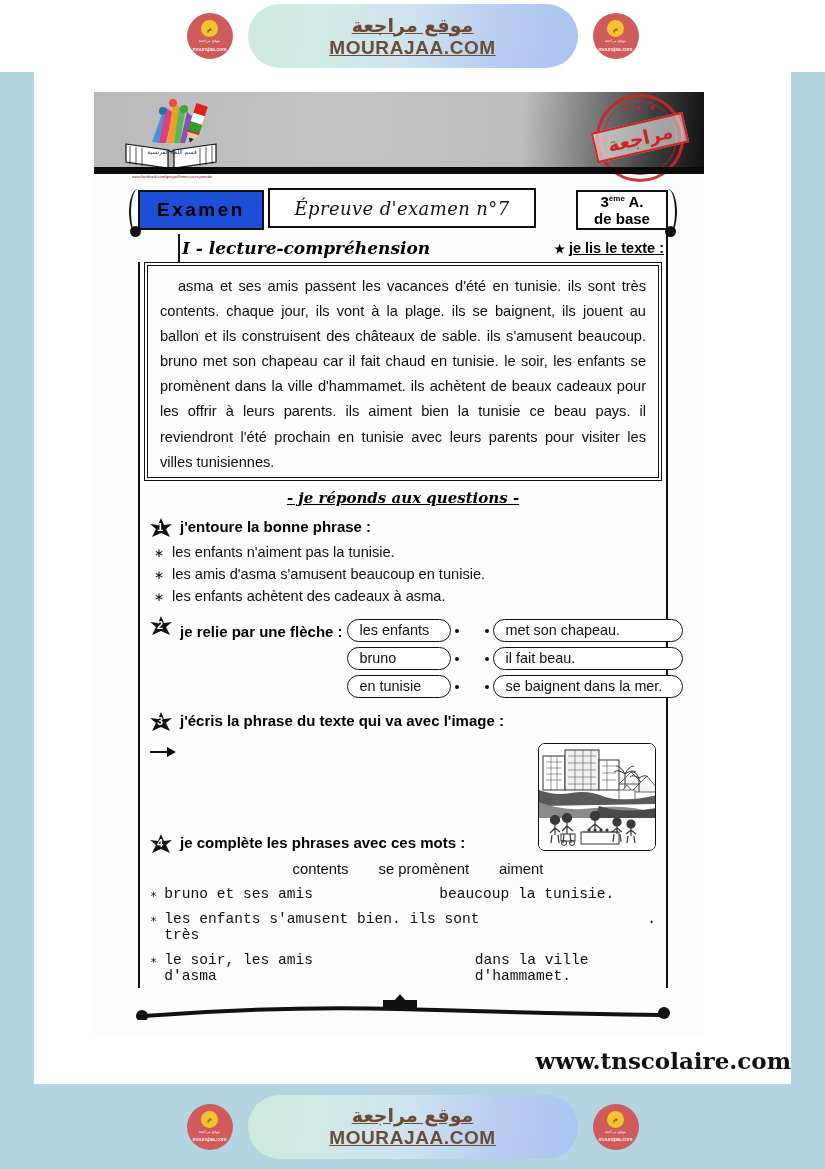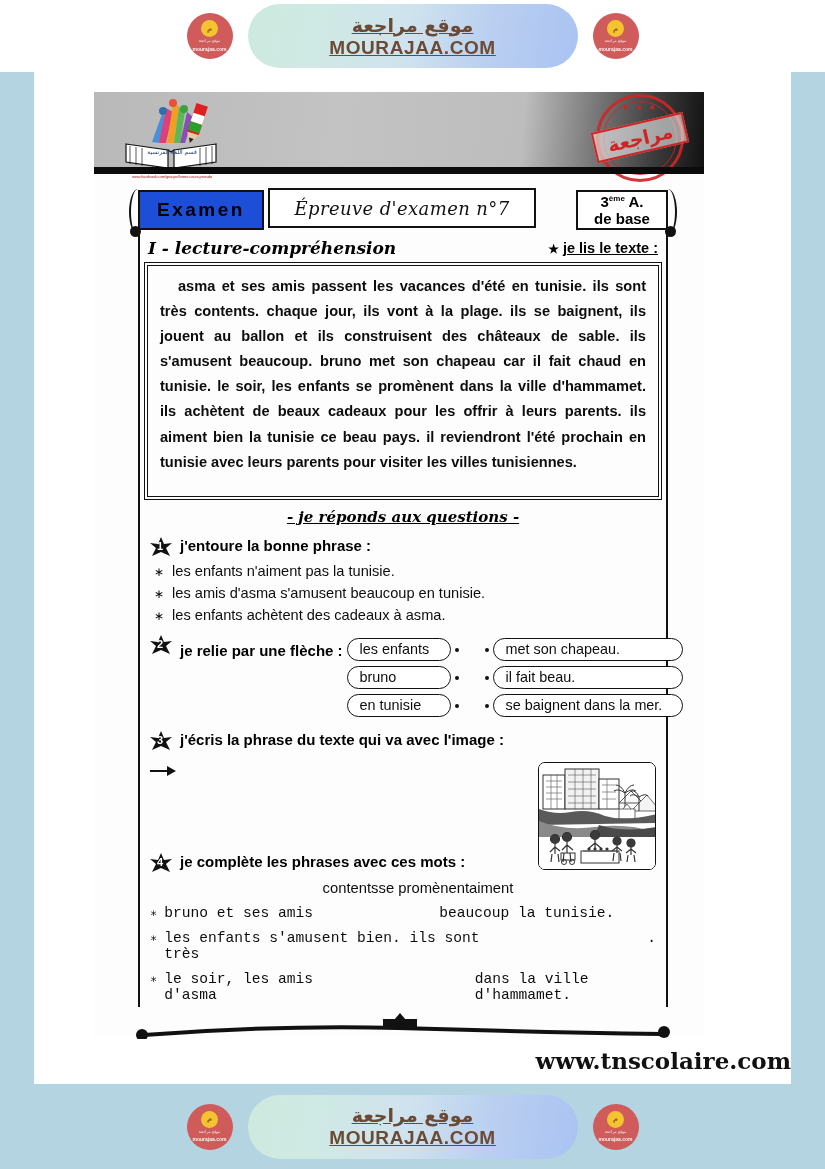--- a/index.html
+++ b/index.html
@@ -216,21 +216,22 @@
     border-radius: 50%; background: #111;
   }
 
   
   .sec-bar {
     position: relative;
     border-left: 2.2px solid #111;
     border-right: 2.2px solid #111;
     height: 28px;
     display: flex; align-items: center;
-    padding: 0 8px;
+    padding: 0 2px;
+    margin-left: 40px;
   }
   .sec-title {
     font-family: "DejaVu Serif", serif;
     font-style: italic; font-weight: bold;
     font-size: 17px; color: #000;
   }
   .sec-right {
     margin-left: auto;
     font-size: 14.5px; font-weight: bold; color: #000;
   }
@@ -241,22 +242,21 @@
   .frame-wrap {
     position: relative;
     border-left: 2.2px solid #111;
     border-right: 2.2px solid #111;
     padding: 3px 7px 5px 7px;
   }
   .text-frame {
     border: 1.6px solid #111;
     outline: 1px solid #111;
     outline-offset: 2px;
-    padding: 8px 12px 21px 12px;
-    font-weight: bold;
+    padding: 8px 12px 2px 12px;
   }
   .text-frame p {
     font-size: 14.6px; line-height: 1.72; color: #0d0d0d;
     text-align: justify;
     text-indent: 18px;
   }
 
   
   .qhead {
     border-left: 2.2px solid #111;
@@ -359,21 +359,21 @@
     flex: 1; height: 12px;
     background-image: radial-gradient(circle, #111 1px, transparent 1.2px);
     background-size: 7px 12px;
     background-position: 0 8px;
     background-repeat: repeat-x;
   }
   .dotline.indent .dots { margin-left: 32px; }
 
   
   .words {
-    display: flex; justify-content: center; 
+    display: flex; justify-content: center; gap: 30px;
     margin-top: 7px; padding-left: 30px;
   }
   .words span { font-size: 14.8px; color: #0d0d0d; }
   .fill-list { margin-top: 5px; }
   .fill-list li {
     list-style: none;
     display: flex; align-items: baseline; gap: 7px;
     font-size: 14.6px; color: #0d0d0d;
     margin-top: 9px;
     font-family: Liberation Mono, monospace;

